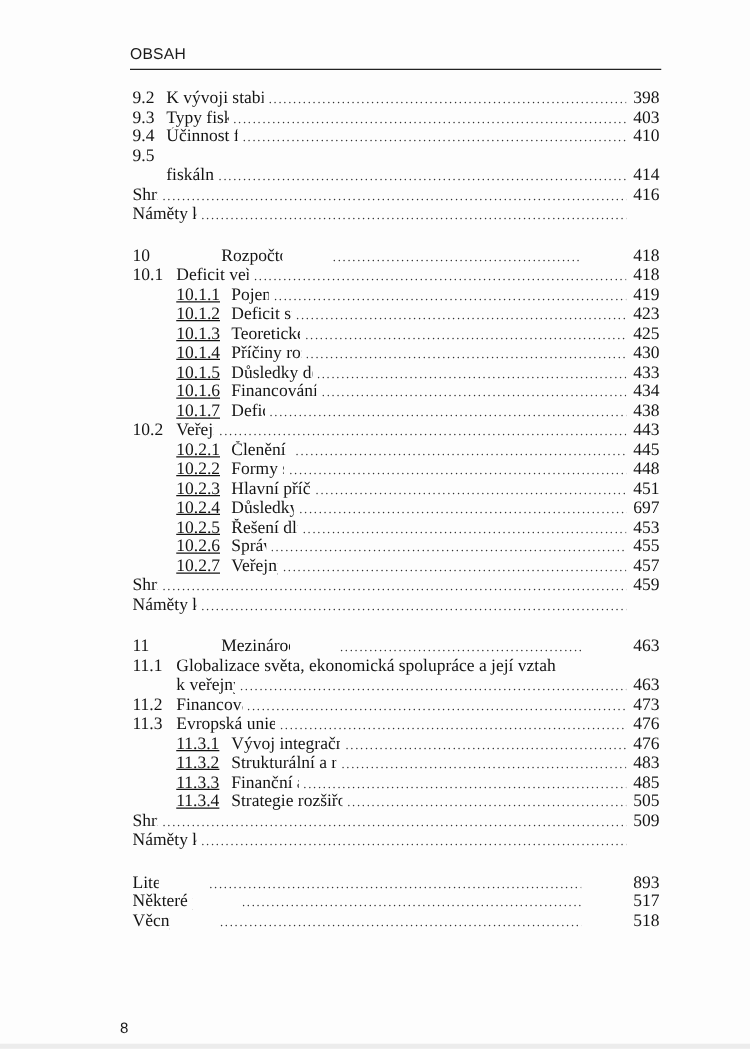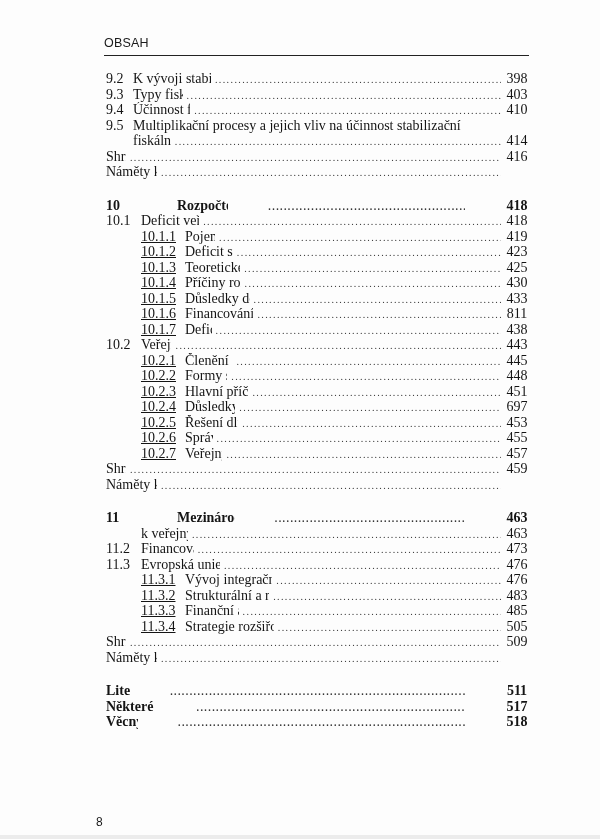--- a/index.html
+++ b/index.html
@@ -15,21 +15,21 @@
   }
   .toc { position: absolute; left: 106px; top: 71px; width: 423px;
     font-family: "Liberation Serif", serif; font-size: 14px; }
   .row { position: relative; height: 15.5px; line-height: 15.5px; display: flex; align-items: baseline; white-space: nowrap; }
   .row.gap { margin-top: 18px; }
   .num { display: inline-block; flex: 0 0 auto; }
   .title { flex: 0 1 auto; overflow: hidden; }
   .leader { flex: 1 1 auto; overflow: hidden; margin: 0 4px 0 4px; color: #333; font-size: 10px; letter-spacing: 1.4px; position: relative; top: 0px; }
   .leader::before { content: "....................................................................................................................................................................................................."; }
   .page-num { flex: 0 0 auto; width: 24px; text-align: center; }
-  .bold { font-weight: bold; gap: 36px; }
+  .bold { font-weight: normal; gap: 36px; }
   .footer-num { position: absolute; left: 96px; top: 815px;
     font-family: "Liberation Sans", sans-serif; font-size: 12px; color: #1a1a1a; }
   .bottom-edge { position: absolute; left: 0; top: 835px; width: 600px; height: 4px; background: #ececec; }
   
   .ind-sec { padding-left: 0; }
   .ind-sec .num { width: 27px; }
   .ind-chap .num { width: 35px; }
   .ind-sec10 .num { width: 35px; }
   .ind-sub { padding-left: 35px; }
   .ind-sub .num { width: 44px; text-decoration: underline; }
@@ -57,21 +57,20 @@
         <span class="page-num">403</span>
       </div>
       <div class="row ind-sec">
         <span class="num">9.4</span>
         <span class="title">Účinnost fiskální politiky</span>
         <span class="leader"></span>
         <span class="page-num">410</span>
       </div>
       <div class="row ind-sec">
         <span class="num">9.5</span>
-        <span class="title">Multiplikační procesy a jejich vliv na účinnost stabilizační</span>
       </div>
       <div class="row ind-cont">
         <span class="title">fiskální politiky</span>
         <span class="leader"></span>
         <span class="page-num">414</span>
       </div>
       <div class="row">
         <span class="title">Shrnutí</span>
         <span class="leader"></span>
         <span class="page-num">416</span>
@@ -120,21 +119,21 @@
       <div class="row ind-sub">
         <span class="num">10.1.5</span>
         <span class="title">Důsledky deficitu státního rozpočtu</span>
         <span class="leader"></span>
         <span class="page-num">433</span>
       </div>
       <div class="row ind-sub">
         <span class="num">10.1.6</span>
         <span class="title">Financování deficitu státního rozpočtu</span>
         <span class="leader"></span>
-        <span class="page-num">811</span>
+        <span class="page-num">434</span>
       </div>
       <div class="row ind-sub">
         <span class="num">10.1.7</span>
         <span class="title">Deficit v ČR</span>
         <span class="leader"></span>
         <span class="page-num">438</span>
       </div>
       <div class="row ind-sec10">
         <span class="num">10.2</span>
         <span class="title">Veřejný dluh</span>
@@ -192,20 +191,24 @@
         <span class="title">Náměty k zamyšlení</span>
         <span class="leader"></span>
         <span class="page-num"></span>
       </div>
       <div class="row gap ind-chap bold">
         <span class="num">11</span>
         <span class="title">Mezinárodní aspekty veřejných financí</span>
         <span class="leader"></span>
         <span class="page-num">463</span>
       </div>
+      <div class="row ind-sec10">
+        <span class="num">11.1</span>
+        <span class="title">Globalizace světa, ekonomická spolupráce a její vztah</span>
+      </div>
       <div class="row ind-cont10">
         <span class="title">k veřejným financím</span>
         <span class="leader"></span>
         <span class="page-num">463</span>
       </div>
       <div class="row ind-sec10">
         <span class="num">11.2</span>
         <span class="title">Financování spolupráce</span>
         <span class="leader"></span>
         <span class="page-num">473</span>
@@ -246,21 +249,21 @@
         <span class="page-num">509</span>
       </div>
       <div class="row">
         <span class="title">Náměty k zamyšlení</span>
         <span class="leader"></span>
         <span class="page-num"></span>
       </div>
       <div class="row gap bold">
         <span class="title">Literatura</span>
         <span class="leader"></span>
-        <span class="page-num">511</span>
+        <span class="page-num">893</span>
       </div>
       <div class="row bold">
         <span class="title">Některé použité zkratky</span>
         <span class="leader"></span>
         <span class="page-num">517</span>
       </div>
       <div class="row bold">
         <span class="title">Věcný rejstřík</span>
         <span class="leader"></span>
         <span class="page-num">518</span>

